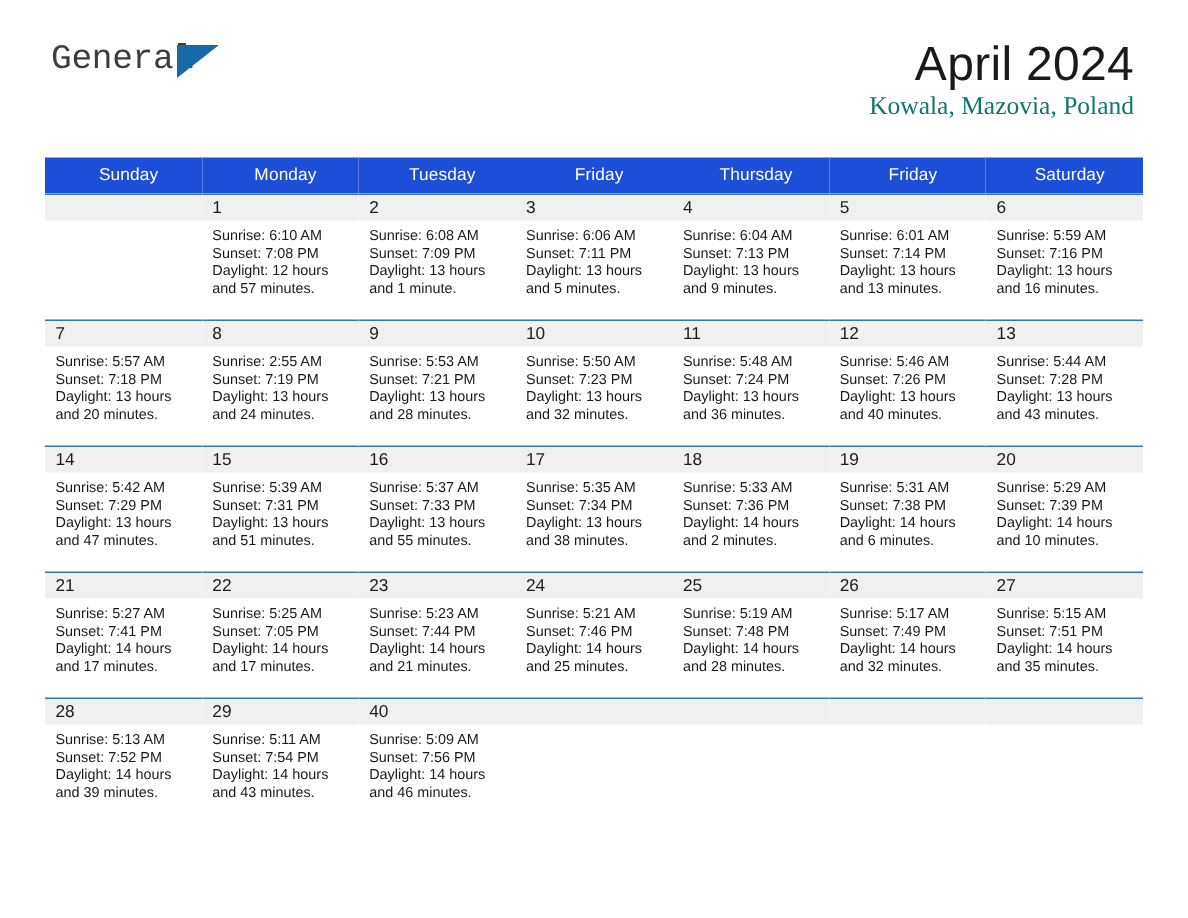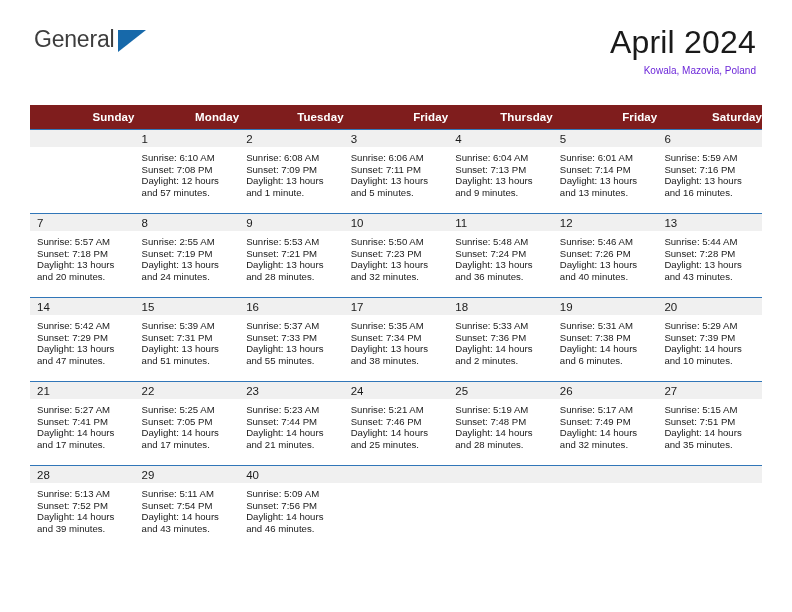--- a/index.html
+++ b/index.html
@@ -34,21 +34,21 @@
     top: 28px;
     width: 180px;
     height: 50px;
     line-height: 1;
   }
   .logo-row1 {
     position: relative;
     font-size: 23px;
     color: #3d3d3d;
     letter-spacing: -0.2px;
-    font-family: Liberation Sans, sans-serif;
+    font-family: Liberation Mono, monospace;
     height: 25px;
   }
   .logo-row2 {
     position: relative;
     font-size: 23px;
     color: #1a7fc1;
     letter-spacing: -0.2px;
     margin-left: 56px;
     margin-top: -4px;
   }
@@ -68,41 +68,42 @@
     text-align: right;
   }
   .cal-title {
     font-size: 32px;
     color: #1a1a1a;
     font-weight: normal;
     line-height: 32px;
     letter-spacing: 0.2px;
   }
   .cal-subtitle {
-    font-size: 10px;
-    color: #6d28d9;
+    font-size: 17px;
+    color: #0f766e;
     line-height: 22px;
     margin-top: 2px;
+    font-family: Liberation Serif, serif;
   }
 
   
   .calendar {
     position: absolute;
     left: 30px;
     top: 105px;
     width: 732px;
     border-collapse: collapse;
     table-layout: fixed;
   }
   .calendar th {
-    background: #7f1d1d;
+    background: #1d4ed8;
     color: #ffffff;
     font-size: 11.5px;
-    font-weight: bold;
-    text-align: right;
+    font-weight: normal;
+    text-align: center;
     padding: 6px 0 6px 7px;
     height: 10px;
     border: none;
     letter-spacing: 0.1px;
   }
   .calendar td {
     vertical-align: top;
     padding: 0;
     border: none;
     width: 104.57px;

